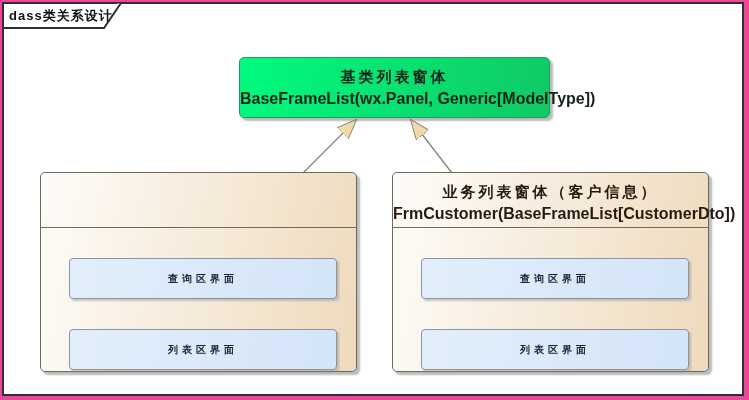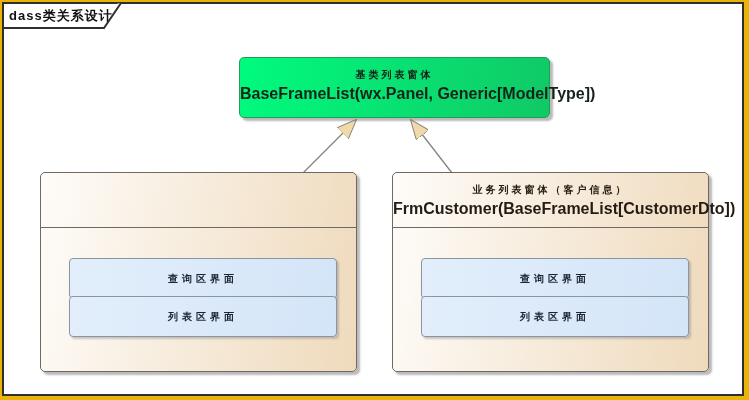--- a/index.html
+++ b/index.html
@@ -1,18 +1,18 @@
 <!DOCTYPE html>
 <html><head>
 <meta charset="utf-8">
 <style>
   html,body { margin:0; padding:0; background:#ffffff; }
   .canvas {
     position:relative; width:749px; height:400px; overflow:hidden;
-    background:#eab308;
+    background:#ec4899;
     font-family:"Liberation Sans","DejaVu Sans",sans-serif;
   }
   
   .frame {
     position:absolute; left:2px; top:2px; width:738px; height:390px;
     border:2px solid #2f2f2f; background:#ffffff;
   }
   .tab-svg { position:absolute; left:0; top:0; }
   .tab-label {
     position:absolute; left:9px; top:7px;
@@ -32,42 +32,42 @@
   .node-child {
     width:315px; height:198px;
     background:linear-gradient(100deg,#fefcf9 0%,#efdabc 100%);
     border:1px solid #6e6a60;
   }
   .node-child.left  { left:40px;  top:172px; }
   .node-child.right { left:392px; top:172px; }
   .node-header { height:54px; border-bottom:1px solid #6e6a60; }
   .node-title {
     padding-top:10px; text-align:center;
-    font-size:10px; font-weight:bold; color:#15231b;
+    font-size:15px; font-weight:bold; color:#15231b;
     letter-spacing:3px; white-space:nowrap;
   }
   .node-child .node-title { color:#241c12; }
   .node-sig {
     margin-top:3px; text-align:center;
     font-size:16px; font-weight:bold; color:#15231b;
     white-space:nowrap;
   }
   .node-child .node-sig { color:#241c12; }
   
   .section {
     position:absolute; left:28px; right:19px; height:39px;
     background:linear-gradient(100deg,#e2eefb 0%,#d4e5f8 100%);
     border:1px solid #8a95a3; border-radius:4px;
     box-shadow:2px 2px 2px rgba(140,140,140,0.45);
     display:flex; align-items:center; justify-content:center;
     font-size:10px; font-weight:bold; color:#1b2430;
     letter-spacing:4px;
   }
   .section.s0 { top:85px; }
-  .section.s1 { top:123px;text-align:right; }
+  .section.s1 { top:156px;text-align:right; }
   .connectors { position:absolute; left:0; top:0; }
 </style>
 </head>
 <body>
 
 <div class="canvas">
 
   <div class="frame"></div>
 
   <svg class="tab-svg" width="140" height="34">

